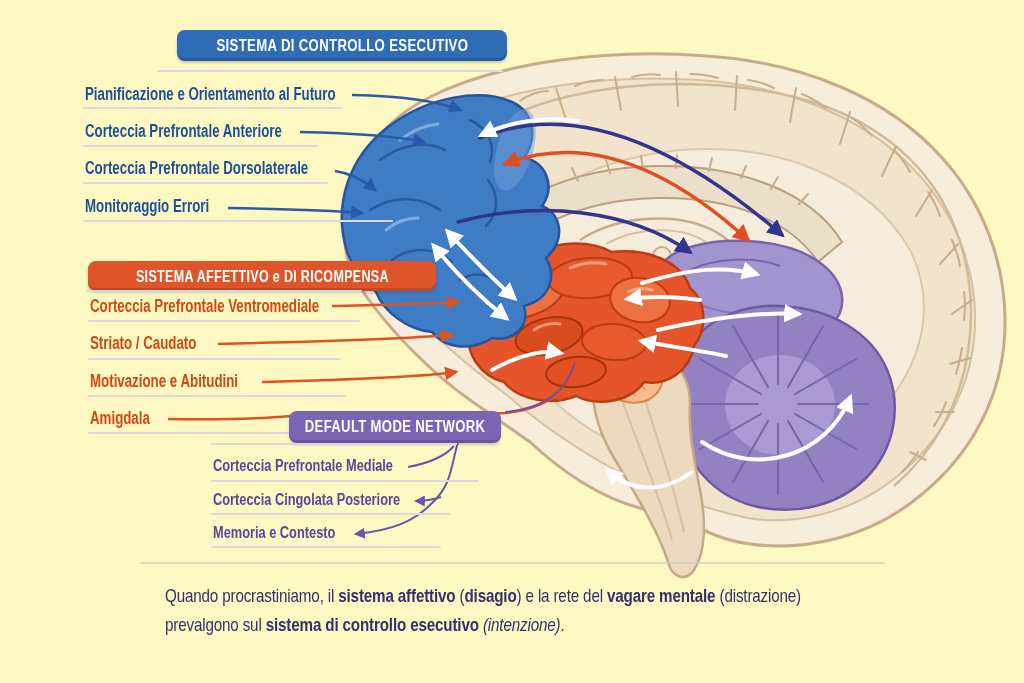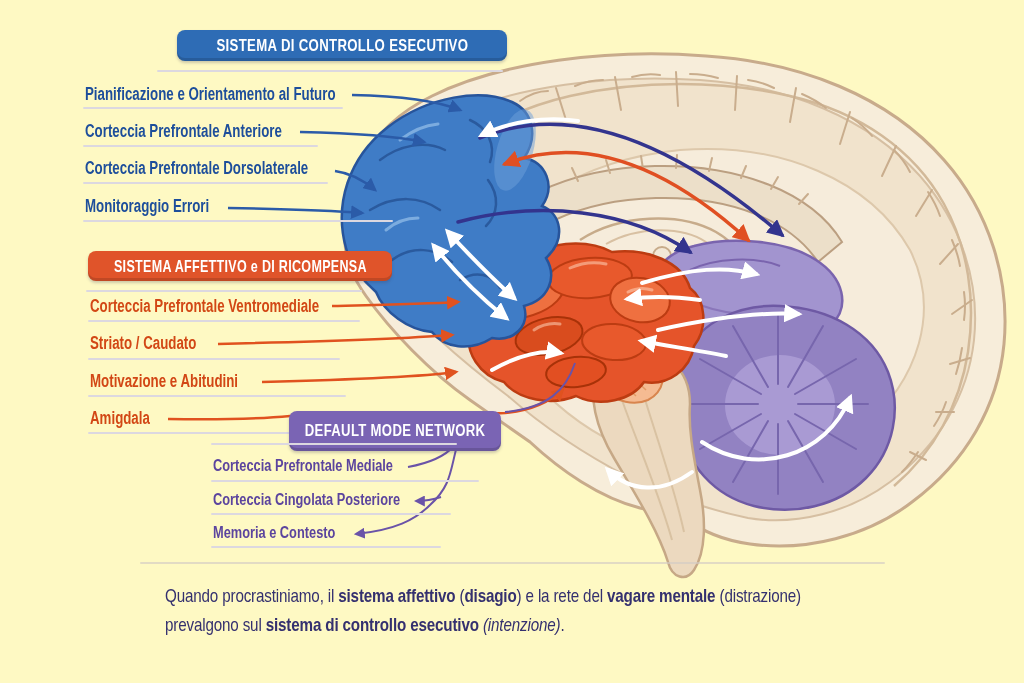--- a/index.html
+++ b/index.html
@@ -226,35 +226,35 @@
 
   <div class="lbl lbl-blue" style="left:85px;top:84px;">Pianificazione e Orientamento al Futuro</div>
   <div class="uline" style="left:83px;top:107px;width:260px;"></div>
   <div class="lbl lbl-blue" style="left:85px;top:121px;">Corteccia Prefrontale Anteriore</div>
   <div class="uline" style="left:83px;top:145px;width:235px;"></div>
   <div class="lbl lbl-blue" style="left:85px;top:158px;">Corteccia Prefrontale Dorsolaterale</div>
   <div class="uline" style="left:83px;top:182px;width:245px;"></div>
   <div class="lbl lbl-blue" style="left:85px;top:196px;">Monitoraggio Errori</div>
   <div class="uline" style="left:83px;top:220px;width:310px;"></div>
 
-  <div class="badge" style="left:88px;top:251px;width:304px;height:30px;background:#e0542a;">
+  <div class="badge" style="left:88px;top:261px;width:348px;height:30px;background:#e0542a;">
     <span style="transform:scaleX(.76);">SISTEMA AFFETTIVO e DI RICOMPENSA</span>
   </div>
   <div class="uline" style="left:86px;top:290px;width:276px;"></div>
 
   <div class="lbl lbl-orange" style="left:90px;top:296px;">Corteccia Prefrontale Ventromediale</div>
   <div class="uline" style="left:88px;top:320px;width:272px;"></div>
   <div class="lbl lbl-orange" style="left:90px;top:333px;">Striato / Caudato</div>
   <div class="uline" style="left:88px;top:358px;width:252px;"></div>
   <div class="lbl lbl-orange" style="left:90px;top:371px;">Motivazione e Abitudini</div>
   <div class="uline" style="left:88px;top:395px;width:258px;"></div>
   <div class="lbl lbl-orange" style="left:90px;top:408px;">Amigdala</div>
   <div class="uline" style="left:88px;top:432px;width:246px;"></div>
 
-  <div class="badge" style="left:289px;top:411px;width:212px;height:40px;background:#7a64b4;">
+  <div class="badge" style="left:289px;top:411px;width:212px;height:32px;background:#7a64b4;">
     <span style="transform:scaleX(.82);font-size:16px;">DEFAULT MODE NETWORK</span>
   </div>
   <div class="uline" style="left:211px;top:443px;width:246px;"></div>
 
   <div class="lbl lbl-purple" style="left:213px;top:457px;">Corteccia Prefrontale Mediale</div>
   <div class="uline" style="left:211px;top:480px;width:268px;"></div>
   <div class="lbl lbl-purple" style="left:213px;top:491px;">Corteccia Cingolata Posteriore</div>
   <div class="uline" style="left:211px;top:513px;width:240px;"></div>
   <div class="lbl lbl-purple" style="left:213px;top:524px;">Memoria e Contesto</div>
   <div class="uline" style="left:211px;top:546px;width:230px;"></div>

